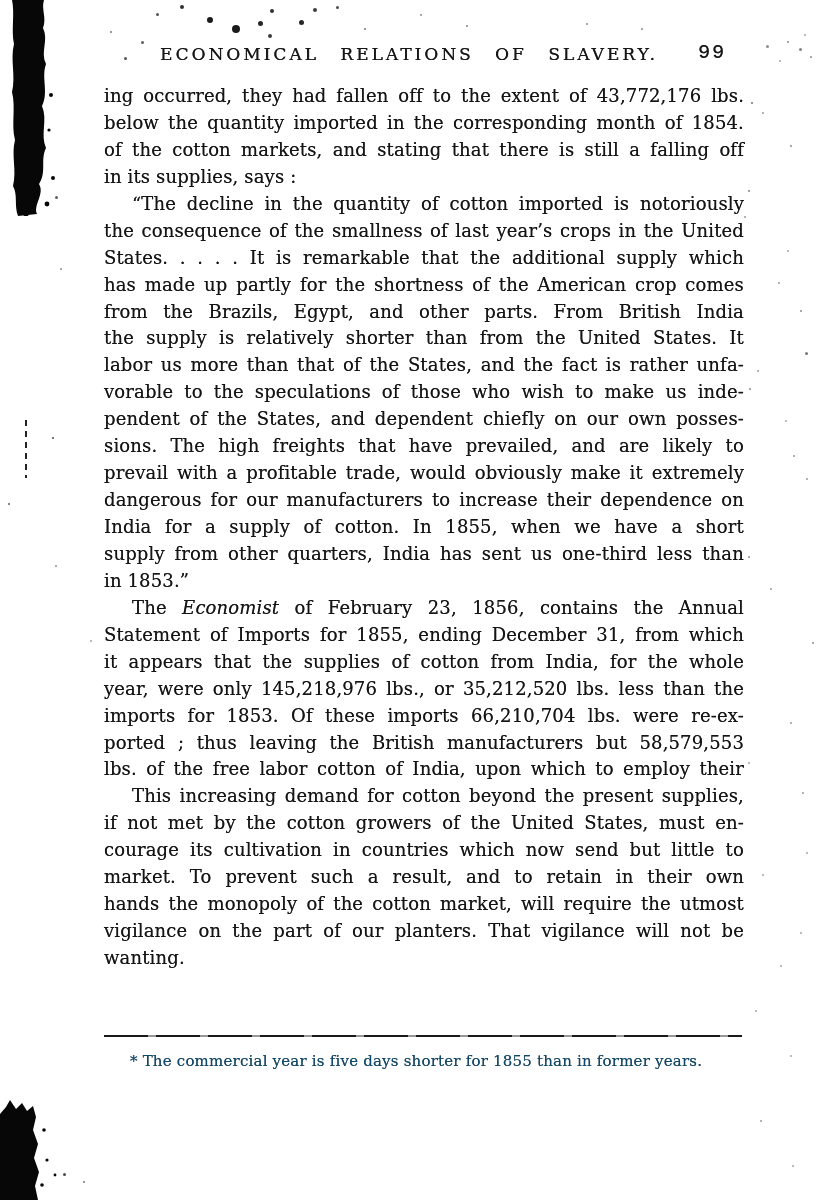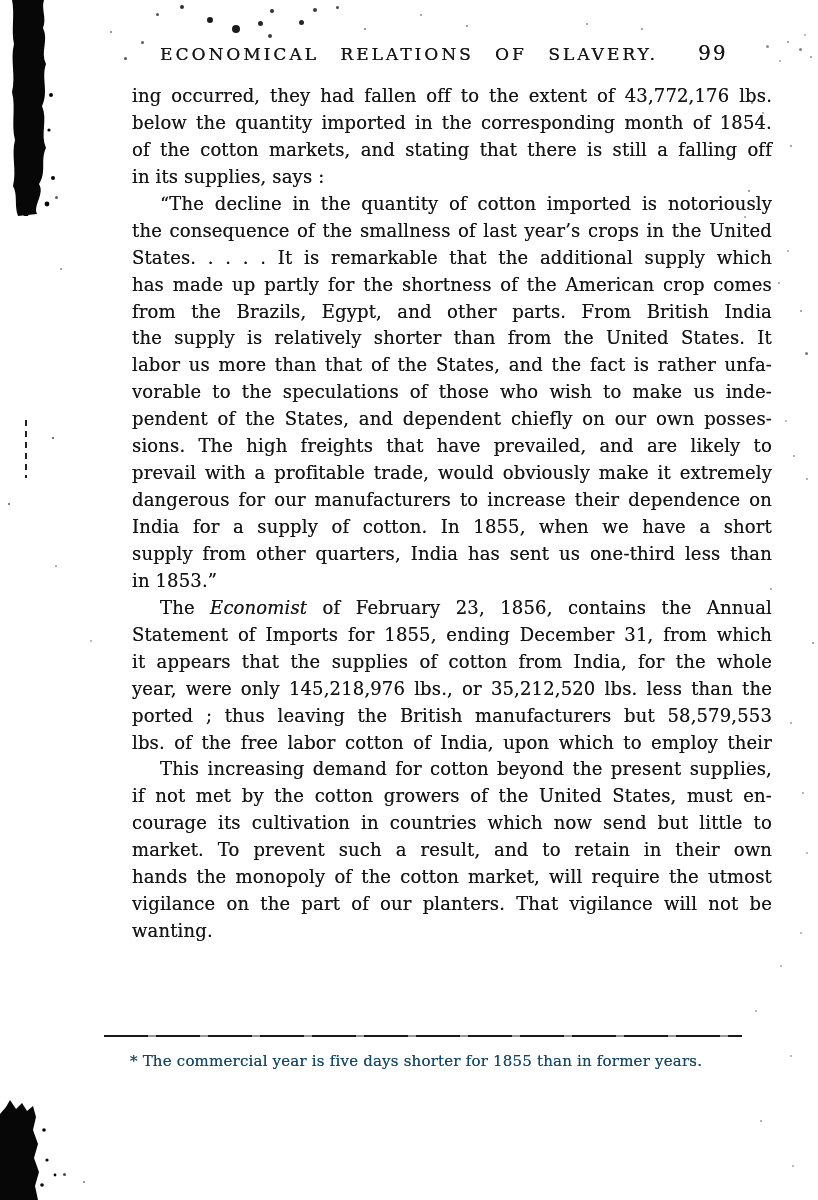--- a/index.html
+++ b/index.html
@@ -12,23 +12,24 @@
     position:absolute;top:44px;left:104px;width:610px;
     font-size:17px;line-height:20px;text-align:center;
     letter-spacing:3px;word-spacing:13px;color:#161616;
     text-shadow:0.3px 0 0 rgba(0,0,0,.8);
     white-space:nowrap;
   }
   .page-number{
     position:absolute;top:41px;left:698px;width:40px;
     font-size:20px;letter-spacing:2px;color:#161616;
     text-shadow:0.3px 0 0 rgba(0,0,0,.8);
+    font-family:Liberation Mono, monospace;
   }
   .body-text{
-    position:absolute;top:83px;left:104px;width:640px;margin-left:28px;
+    position:absolute;top:83px;left:104px;width:640px;
   }
   .bline{
     font-size:18px;line-height:26.95px;height:26.95px;
     letter-spacing:0.15px;
     text-align:justify;text-align-last:justify;
     text-shadow:0 0 0.4px rgba(0,0,0,.65);
     white-space:normal;overflow:visible;
   }
   .bline.end{text-align-last:left;}
   .bline.ind{text-indent:28px;}
@@ -73,20 +74,21 @@
     <div class="bline"><span>sions. The high freights that have prevailed, and are likely to</span></div>
     <div class="bline"><span>prevail with a profitable trade, would obviously make it extremely</span></div>
     <div class="bline"><span>dangerous for our manufacturers to increase their dependence on</span></div>
     <div class="bline"><span>India for a supply of cotton. In 1855, when we have a short</span></div>
     <div class="bline"><span>supply from other quarters, India has sent us one-third less than</span></div>
     <div class="bline end"><span>in 1853.”</span></div>
     <div class="bline ind"><span>The </span><span class="it">Economist</span><span> of February 23, 1856, contains the Annual</span></div>
     <div class="bline"><span>Statement of Imports for 1855, ending December 31, from which</span></div>
     <div class="bline"><span>it appears that the supplies of cotton from India, for the whole</span></div>
     <div class="bline"><span>year, were only 145,218,976 lbs., or 35,212,520 lbs. less than the</span></div>
+    <div class="bline"><span>imports for 1853. Of these imports 66,210,704 lbs. were re-ex-</span></div>
     <div class="bline"><span>ported ; thus leaving the British manufacturers but 58,579,553</span></div>
     <div class="bline"><span>lbs. of the free labor cotton of India, upon which to employ their</span></div>
     <div class="bline ind"><span>This increasing demand for cotton beyond the present supplies,</span></div>
     <div class="bline"><span>if not met by the cotton growers of the United States, must en-</span></div>
     <div class="bline"><span>courage its cultivation in countries which now send but little to</span></div>
     <div class="bline"><span>market. To prevent such a result, and to retain in their own</span></div>
     <div class="bline"><span>hands the monopoly of the cotton market, will require the utmost</span></div>
     <div class="bline"><span>vigilance on the part of our planters. That vigilance will not be</span></div>
     <div class="bline end"><span>wanting.</span></div>
   </div>

